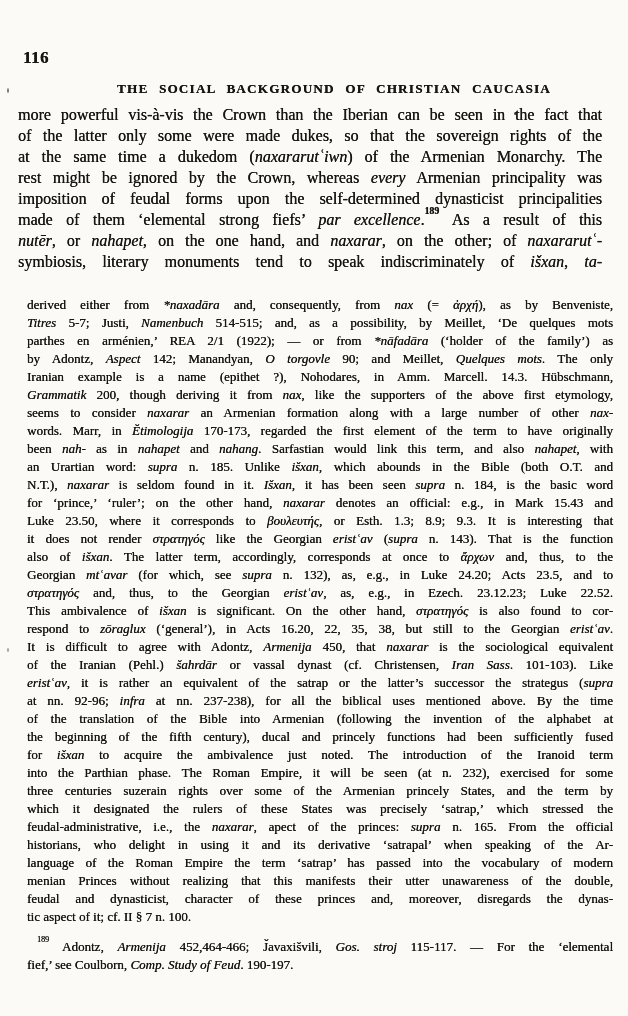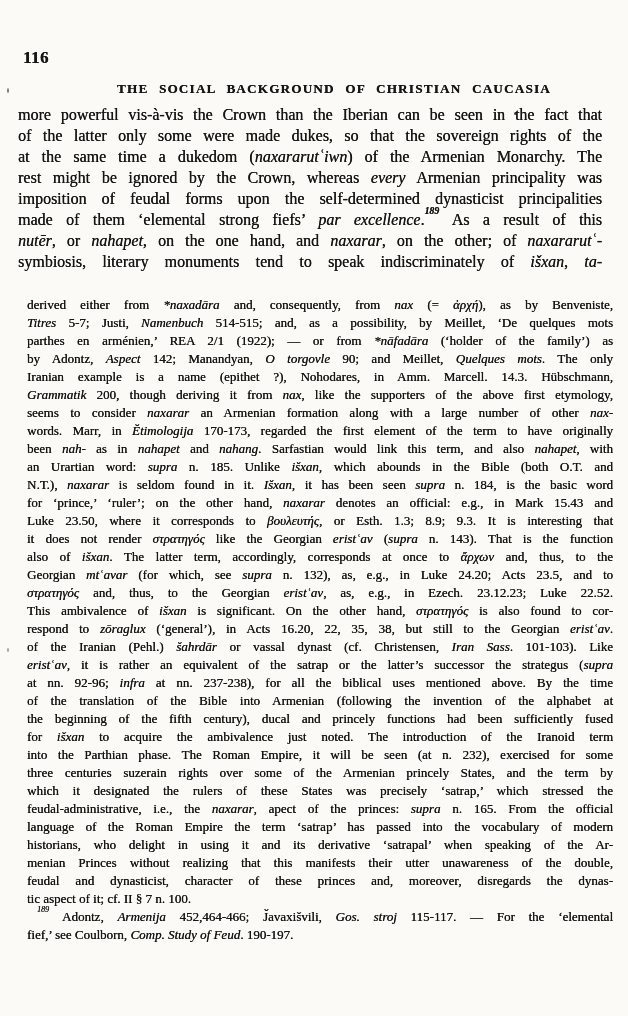--- a/index.html
+++ b/index.html
@@ -21,27 +21,27 @@
     letter-spacing:1.3px; word-spacing:6px; white-space:nowrap;margin-top:12px;
   }
   .body-text {
     position:absolute; top:104px; left:18px; width:584px;
     font-size:16px; line-height:21px;
   }
   .footnotes {
     position:absolute; top:296px; left:27px; width:586px;
     font-size:13px; line-height:18px;
   }
-  .footnote-189 { margin-top:0; }
+  .footnote-189 { margin-top:12px; }
   .tline { text-align:justify; text-align-last:justify; white-space:normal; }
   .no-justify-last .tline:last-child { text-align-last:left; }
   .footnote-189 .tline:first-child { text-indent:10px; }
   i { font-style:italic; }
   b { font-weight:normal; }
-  sup { font-size:0.62em; line-height:0; position:relative; top:-0.45em;font-style:italic; }
+  sup { font-size:0.62em; line-height:0; position:relative; top:-0.45em; }
   .body-text sup { font-weight:bold; }
   .speck { position:absolute; background:var(--ink); border-radius:50%; }
   .speck-1 { left:7px;  top:88px;  width:2px; height:5px; opacity:0.55; }
   .speck-2 { left:514px; top:112px; width:3px; height:3px; opacity:0.8; }
   .speck-3 { left:7px;  top:648px; width:2px; height:4px; opacity:0.4; }
 </style>
 </head>
 <body>
 
 <div class="page">
@@ -75,32 +75,33 @@
         <div class="tline"><span>an Urartian word: </span><i>supra</i><span> n. 185. Unlike </span><i>išxan</i><span>, which abounds in the Bible (both O.T. and</span></div>
         <div class="tline"><span>N.T.), </span><i>naxarar</i><span> is seldom found in it. </span><i>Išxan</i><span>, it has been seen </span><i>supra</i><span> n. 184, is the basic word</span></div>
         <div class="tline"><span>for ‘prince,’ ‘ruler’; on the other hand, </span><i>naxarar</i><span> denotes an official: e.g., in Mark 15.43 and</span></div>
         <div class="tline"><span>Luke 23.50, where it corresponds to </span><i>βουλευτής</i><span>, or Esth. 1.3; 8.9; 9.3. It is interesting that</span></div>
         <div class="tline"><span>it does not render </span><i>στρατηγός</i><span> like the Georgian </span><i>eristʿav</i><span> (</span><i>supra</i><span> n. 143). That is the function</span></div>
         <div class="tline"><span>also of </span><i>išxan</i><span>. The latter term, accordingly, corresponds at once to </span><i>ἄρχων</i><span> and, thus, to the</span></div>
         <div class="tline"><span>Georgian </span><i>mtʿavar</i><span> (for which, see </span><i>supra</i><span> n. 132), as, e.g., in Luke 24.20; Acts 23.5, and to</span></div>
         <div class="tline"><i>στρατηγός</i><span> and, thus, to the Georgian </span><i>eristʿav</i><span>, as, e.g., in Ezech. 23.12.23; Luke 22.52.</span></div>
         <div class="tline"><span>This ambivalence of </span><i>išxan</i><span> is significant. On the other hand, </span><i>στρατηγός</i><span> is also found to cor-</span></div>
         <div class="tline"><span>respond to </span><i>zōraglux</i><span> (‘general’), in Acts 16.20, 22, 35, 38, but still to the Georgian </span><i>eristʿav</i><span>.</span></div>
+        <div class="tline"><span>It is difficult to agree with Adontz, </span><i>Armenija</i><span> 450, that </span><i>naxarar</i><span> is the sociological equivalent</span></div>
         <div class="tline"><span>of the Iranian (Pehl.) </span><i>šahrdār</i><span> or vassal dynast (cf. Christensen, </span><i>Iran Sass</i><span>. 101-103). Like</span></div>
         <div class="tline"><i>eristʿav</i><span>, it is rather an equivalent of the satrap or the latter’s successor the strategus (</span><i>supra</i></div>
         <div class="tline"><span>at nn. 92-96; </span><i>infra</i><span> at nn. 237-238), for all the biblical uses mentioned above. By the time</span></div>
         <div class="tline"><span>of the translation of the Bible into Armenian (following the invention of the alphabet at</span></div>
         <div class="tline"><span>the beginning of the fifth century), ducal and princely functions had been sufficiently fused</span></div>
         <div class="tline"><span>for </span><i>išxan</i><span> to acquire the ambivalence just noted. The introduction of the Iranoid term</span></div>
         <div class="tline"><span>into the Parthian phase. The Roman Empire, it will be seen (at n. 232), exercised for some</span></div>
         <div class="tline"><span>three centuries suzerain rights over some of the Armenian princely States, and the term by</span></div>
         <div class="tline"><span>which it designated the rulers of these States was precisely ‘satrap,’ which stressed the</span></div>
         <div class="tline"><span>feudal-administrative, i.e., the </span><i>naxarar</i><span>, apect of the princes: </span><i>supra</i><span> n. 165. From the official</span></div>
+        <div class="tline"><span>historians, who delight in using it and its derivative ‘satrapal’ when speaking of the Ar-</span></div>
         <div class="tline"><span>language of the Roman Empire the term ‘satrap’ has passed into the vocabulary of modern</span></div>
-        <div class="tline"><span>historians, who delight in using it and its derivative ‘satrapal’ when speaking of the Ar-</span></div>
         <div class="tline"><span>menian Princes without realizing that this manifests their utter unawareness of the double,</span></div>
         <div class="tline"><span>feudal and dynasticist, character of these princes and, moreover, disregards the dynas-</span></div>
         <div class="tline"><span>tic aspect of it; cf. </span><b>II</b><span> § 7 n. 100.</span></div>
       </div>
     <div class="footnote-189 no-justify-last">
         <div class="tline"><sup>189</sup><span> Adontz, </span><i>Armenija</i><span> 452,464-466; J̌avaxišvili, </span><i>Gos. stroj</i><span> 115-117. — For the ‘elemental</span></div>
         <div class="tline"><span>fief,’ see Coulborn, </span><i>Comp. Study of Feud</i><span>. 190-197.</span></div>
       </div>
   </div>
 

